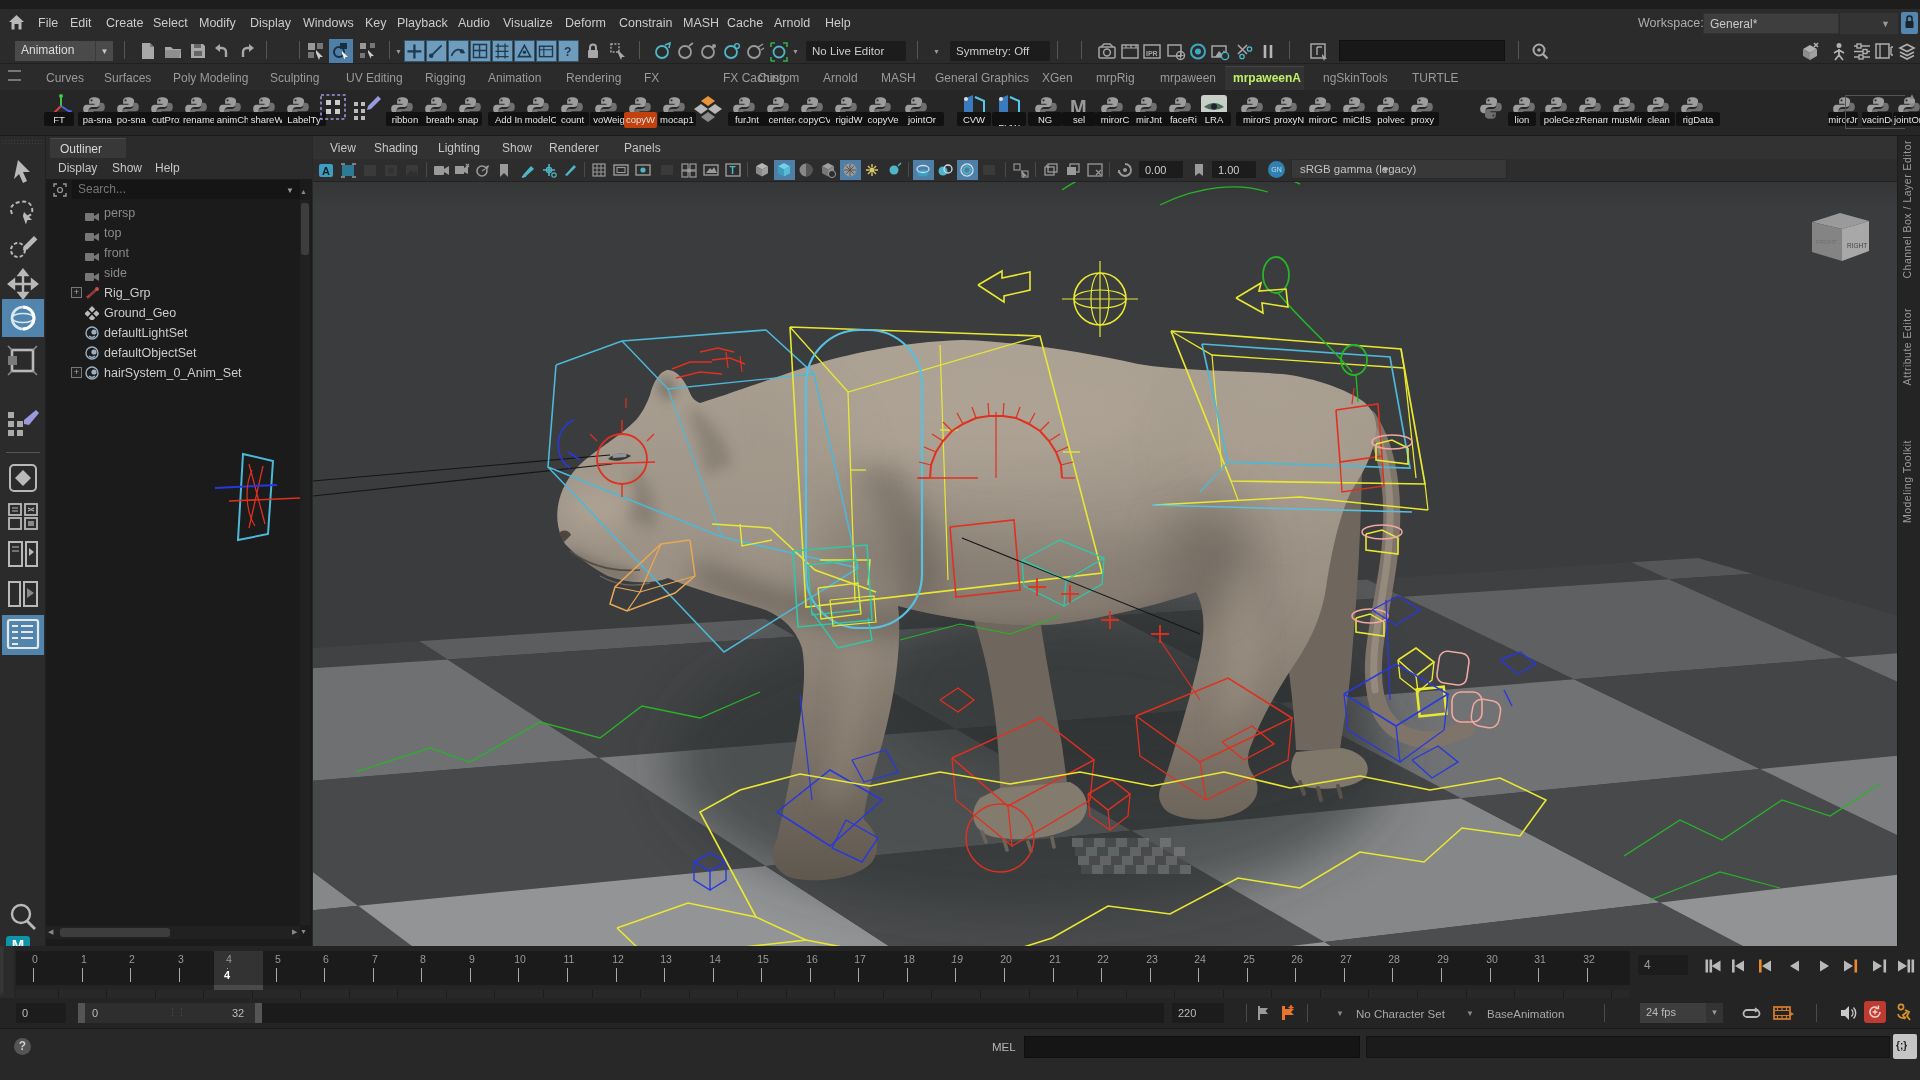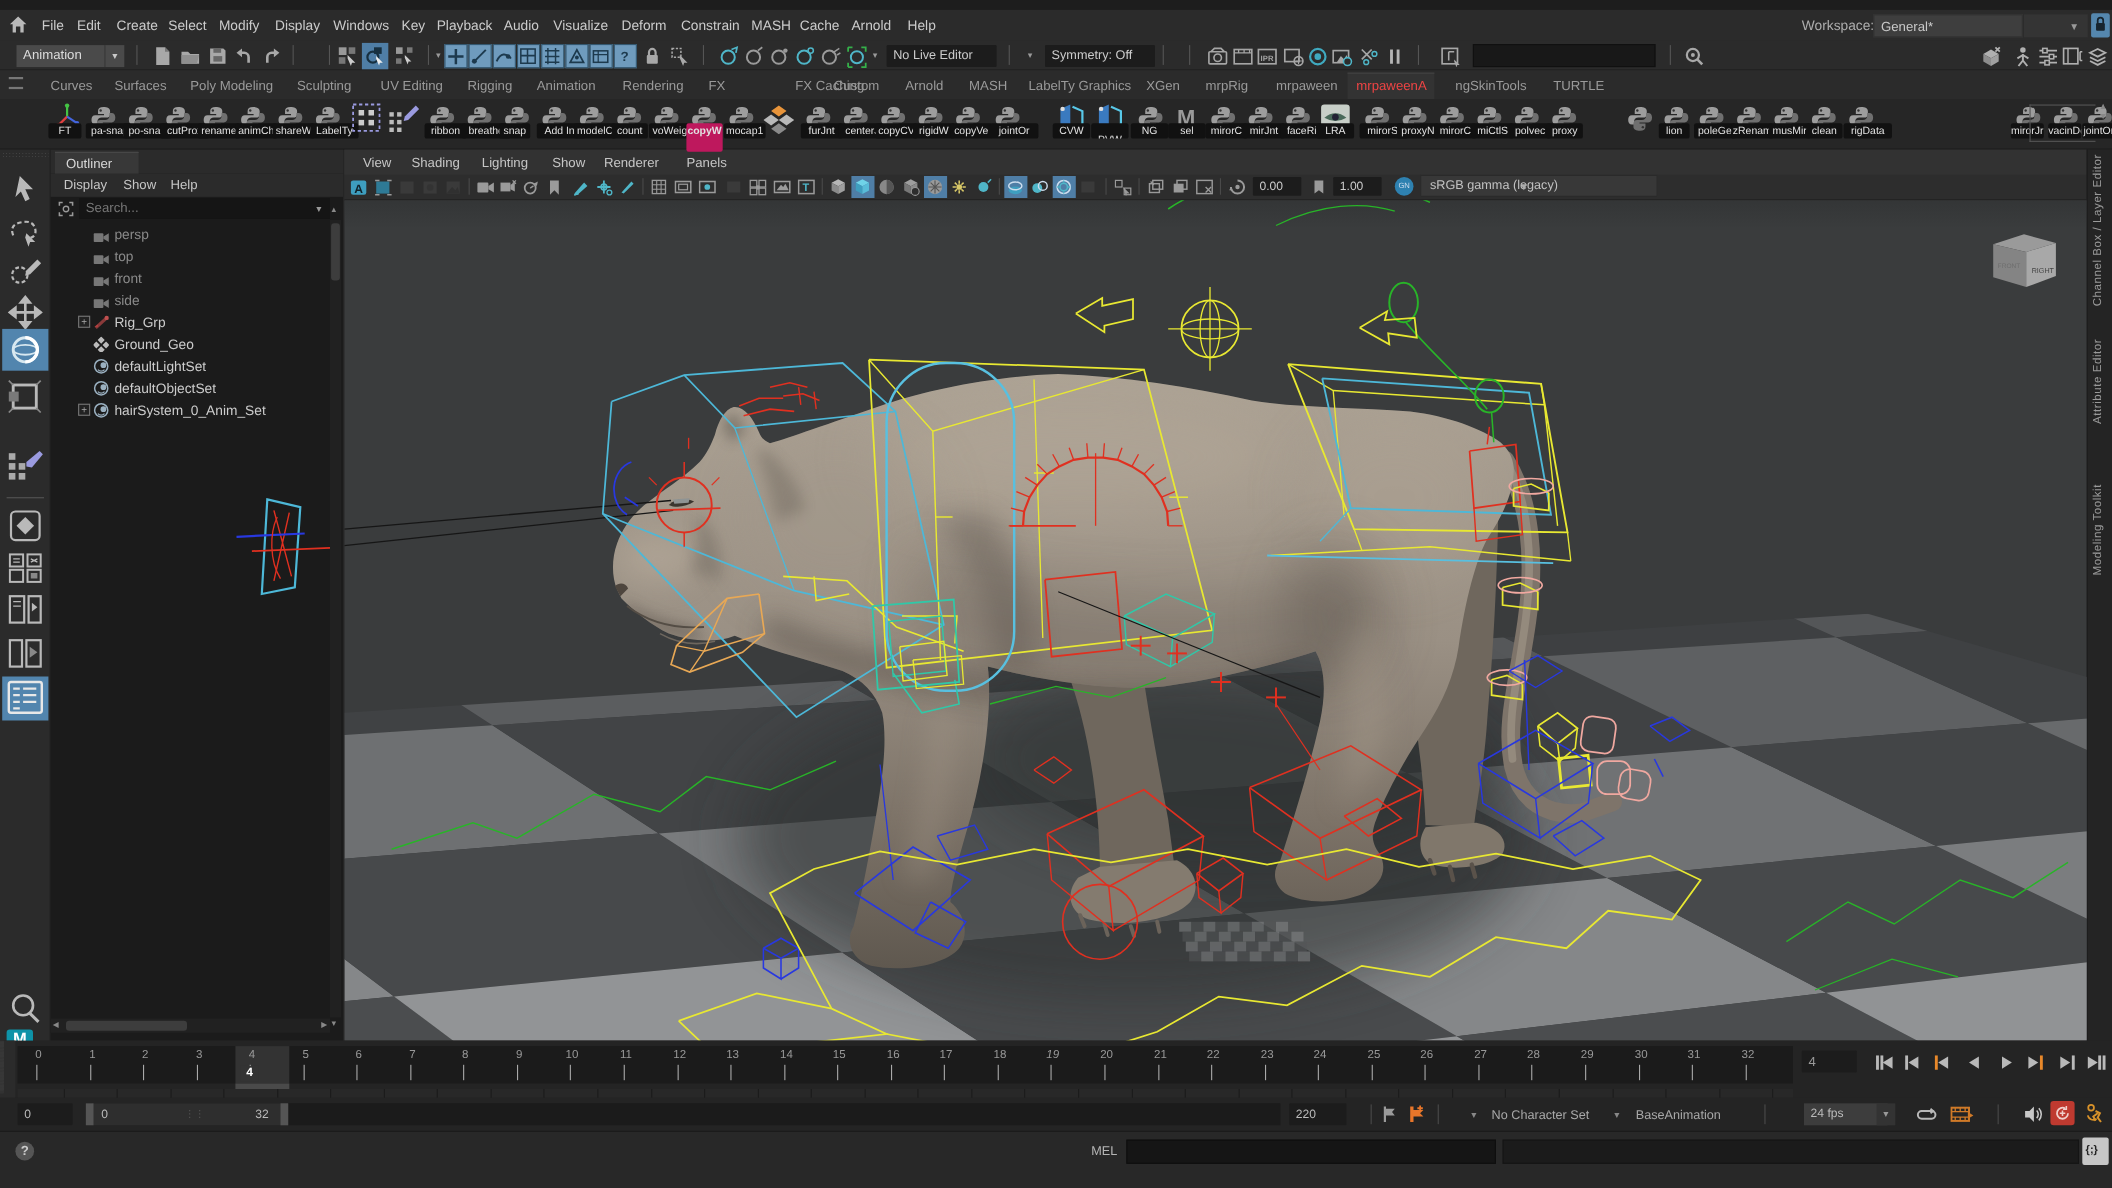--- a/index.html
+++ b/index.html
@@ -47,26 +47,26 @@
 <div class="abs" style="left:270px;top:71px;color:#9a9a9a;font-size:12px;">Sculpting</div>
 <div class="abs" style="left:346px;top:71px;color:#9a9a9a;font-size:12px;">UV Editing</div>
 <div class="abs" style="left:425px;top:71px;color:#9a9a9a;font-size:12px;">Rigging</div>
 <div class="abs" style="left:488px;top:71px;color:#9a9a9a;font-size:12px;">Animation</div>
 <div class="abs" style="left:566px;top:71px;color:#9a9a9a;font-size:12px;">Rendering</div>
 <div class="abs" style="left:644px;top:71px;color:#9a9a9a;font-size:12px;">FX</div>
 <div class="abs" style="left:675px;top:71px;color:#9a9a9a;font-size:12px;margin-left:48px;">FX Caching</div>
 <div class="abs" style="left:758px;top:71px;color:#9a9a9a;font-size:12px;">Custom</div>
 <div class="abs" style="left:823px;top:71px;color:#9a9a9a;font-size:12px;">Arnold</div>
 <div class="abs" style="left:881px;top:71px;color:#9a9a9a;font-size:12px;">MASH</div>
-<div class="abs" style="left:935px;top:71px;color:#9a9a9a;font-size:12px;">LabelTy Graphics</div>
+<div class="abs" style="left:935px;top:71px;color:#9a9a9a;font-size:12px;">General Graphics</div>
 <div class="abs" style="left:1042px;top:71px;color:#9a9a9a;font-size:12px;">XGen</div>
 <div class="abs" style="left:1096px;top:71px;color:#9a9a9a;font-size:12px;">mrpRig</div>
 <div class="abs" style="left:1160px;top:71px;color:#9a9a9a;font-size:12px;">mrpaween</div>
 <div class="abs" style="left:1225px;top:66px;width:79px;height:24px;background:#333;border-top:1px solid #444;"></div>
-<div class="abs" style="left:1233px;top:71px;color:#ef4444;font-size:12px;font-weight:normal;">mrpaweenA</div>
+<div class="abs" style="left:1233px;top:71px;color:#bef264;font-size:12px;font-weight:bold;">mrpaweenA</div>
 <div class="abs" style="left:1323px;top:71px;color:#9a9a9a;font-size:12px;">ngSkinTools</div>
 <div class="abs" style="left:1412px;top:71px;color:#9a9a9a;font-size:12px;">TURTLE</div>
 <div class="abs" style="left:8px;top:70px;width:13px;height:11px;border-top:2px solid #777;border-bottom:2px solid #777;"></div>
 <div class="abs" style="left:6px;top:104px;color:#888;font-size:13px;">⚙</div>
 <div class="abs" style="left:0;top:90px;width:1920px;height:46px;background:#262626;border-bottom:1px solid #1a1a1a;"></div>
 <div class="abs" style="left:0;top:136px;width:46px;height:810px;background:#2b2b2b;border-right:1px solid #222;"></div>
 <div class="abs" style="left:46px;top:136px;width:266px;height:810px;background:#1b1b1b;"></div>
 <div class="abs" style="left:313px;top:136px;width:1584px;height:23px;background:#323232;"></div>
 <div class="abs" style="left:330px;top:141px;color:#c6c6c6;font-size:12px;">View</div>
 <div class="abs" style="left:374px;top:141px;color:#c6c6c6;font-size:12px;">Shading</div>
@@ -395,21 +395,21 @@
       <circle cx="9.7" cy="5" r="1" fill="#333"></circle>
       <circle cx="14.3" cy="19" r="1" fill="#333"></circle>
     </svg>
 <div class="abs" style="left:590px;top:112px;width:38px;height:14px;background:#111;color:#e2e2e2;font-size:9.5px;text-align:center;padding-top:2px;border-radius:2px;overflow:hidden;white-space:nowrap;">voWeig</div>
 <svg class="abs" style="left:627px;top:95px" width="26" height="26" viewBox="0 0 24 24">
       <path d="M12 2 c-3 0-4.5 1.2-4.5 3.4 V8 h5 v1 H5.2 C3 9 2 10.6 2 13 c0 2.3 1 3.8 3.2 3.8 H7 v-2.6 c0-2 1.6-3.2 3.6-3.2 h4 c1.8 0 3-1.3 3-3.1 V5.4 C17.6 3.2 15.4 2 12 2 z" fill="#9d9d9d"></path>
       <path d="M12 22 c3 0 4.5-1.2 4.5-3.4 V16 h-5 v-1 h7.3 c2.2 0 3.2-1.6 3.2-4 0-2.3-1-3.8-3.2-3.8 H17 v2.6 c0 2-1.6 3.2-3.6 3.2 h-4 c-1.8 0-3 1.3-3 3.1 v2.5 C6.4 20.8 8.6 22 12 22 z" fill="#6f6f6f"></path>
       <circle cx="9.7" cy="5" r="1" fill="#333"></circle>
       <circle cx="14.3" cy="19" r="1" fill="#333"></circle>
     </svg>
-<div class="abs" style="left:624px;top:112px;width:33px;height:26px;background:#be185d;color:#e2e2e2;font-size:9.5px;text-align:center;padding-top:2px;border-radius:2px;overflow:hidden;white-space:nowrap;font-weight:bold;">copyW</div>
+<div class="abs" style="left:624px;top:112px;width:33px;height:16px;background:#c2410c;color:#e2e2e2;font-size:9.5px;text-align:center;padding-top:2px;border-radius:2px;overflow:hidden;white-space:nowrap;">copyW</div>
 <svg class="abs" style="left:661px;top:95px" width="26" height="26" viewBox="0 0 24 24">
       <path d="M12 2 c-3 0-4.5 1.2-4.5 3.4 V8 h5 v1 H5.2 C3 9 2 10.6 2 13 c0 2.3 1 3.8 3.2 3.8 H7 v-2.6 c0-2 1.6-3.2 3.6-3.2 h4 c1.8 0 3-1.3 3-3.1 V5.4 C17.6 3.2 15.4 2 12 2 z" fill="#9d9d9d"></path>
       <path d="M12 22 c3 0 4.5-1.2 4.5-3.4 V16 h-5 v-1 h7.3 c2.2 0 3.2-1.6 3.2-4 0-2.3-1-3.8-3.2-3.8 H17 v2.6 c0 2-1.6 3.2-3.6 3.2 h-4 c-1.8 0-3 1.3-3 3.1 v2.5 C6.4 20.8 8.6 22 12 22 z" fill="#6f6f6f"></path>
       <circle cx="9.7" cy="5" r="1" fill="#333"></circle>
       <circle cx="14.3" cy="19" r="1" fill="#333"></circle>
     </svg>
 <div class="abs" style="left:658px;top:112px;width:38px;height:14px;background:#111;color:#e2e2e2;font-size:9.5px;text-align:center;padding-top:2px;border-radius:2px;overflow:hidden;white-space:nowrap;">mocap1</div>
 <svg class="abs" style="left:694px;top:94px" width="28" height="28" viewBox="0 0 28 28">
       <path d="M14 2 l7 5 -7 5 -7 -5 z" fill="#e8943a"></path>
       <path d="M7 10 l7 5 -7 5 -7 -5 z" fill="#b8b8b8"></path>

